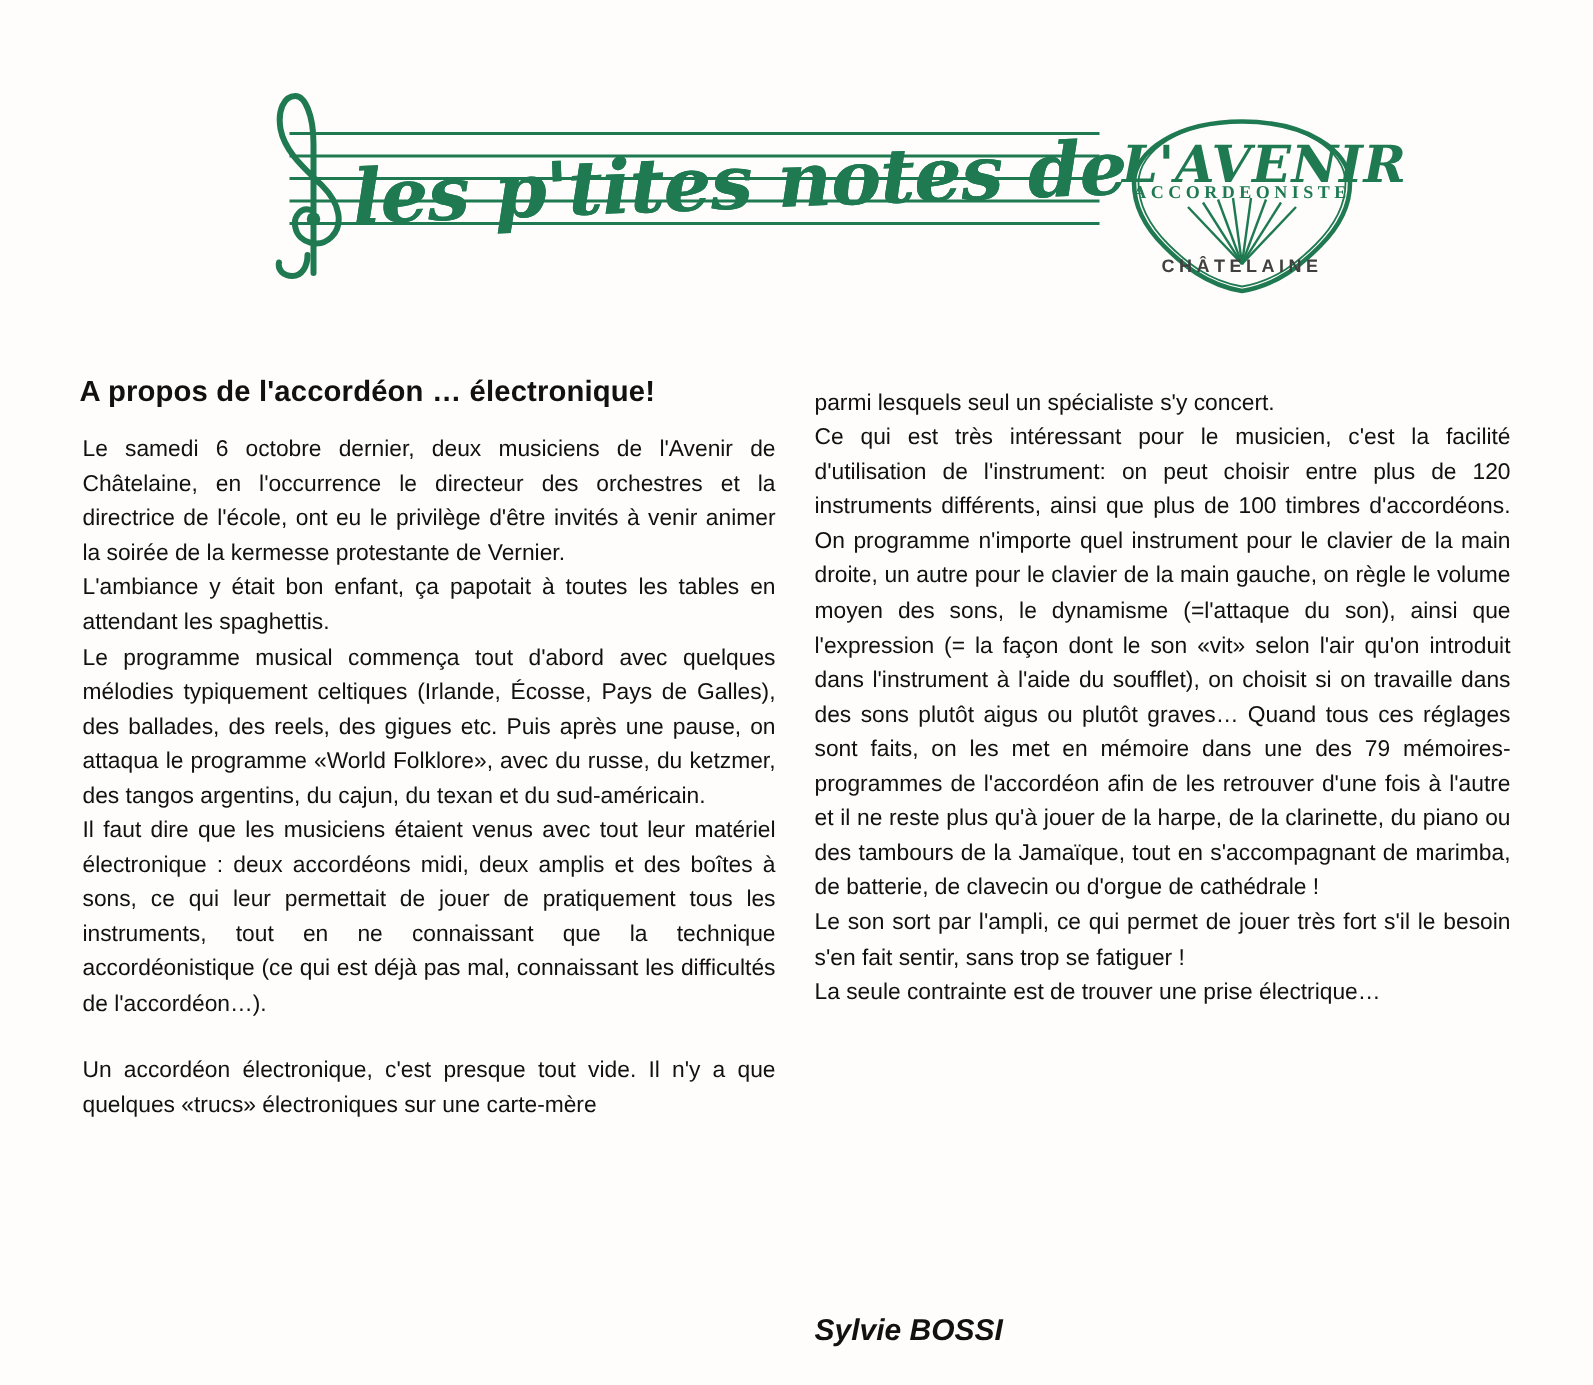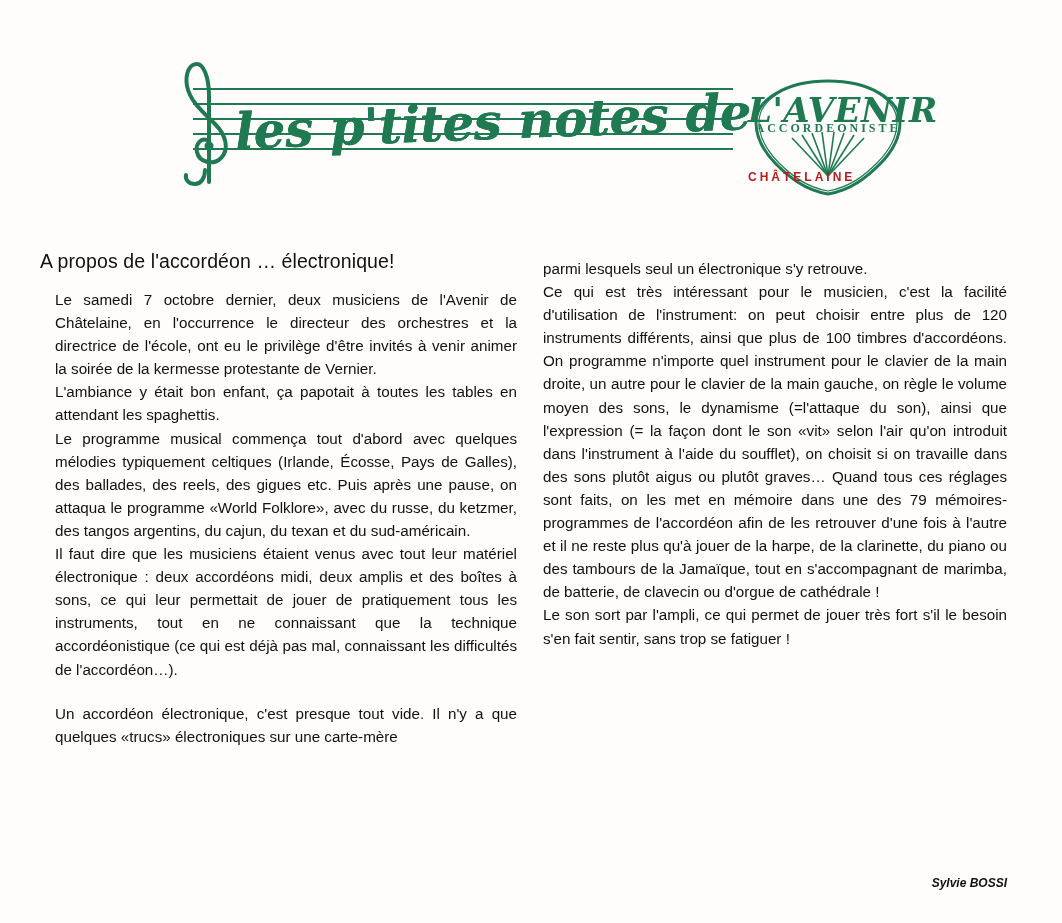--- a/index.html
+++ b/index.html
@@ -98,39 +98,40 @@
     font-size: 12px;
     font-weight: 700;
     letter-spacing: 3px;
     color: #1f7a52;
     font-family: Liberation Serif, serif;
   }
   .logo-text-bot {
     position: absolute;
     left: 0; top: 92px;
     width: 100%;
+    text-align: center;
     font-size: 12px;
     font-weight: 700;
     letter-spacing: 3px;
-    color: #b91c1c;
+    color: #404040;
   }
 
   
   .article {
     position: absolute;
     top: 236px;
     left: 0;
     width: 1062px;
   }
   .headline {
     position: absolute;
-    left: 40px;
+    left: 53px;
     top: 14px;
     font-size: 19.5px;
-    font-weight: normal;
+    font-weight: bold;
     color: #111;
     letter-spacing: 0.1px;
   }
   .col {
     position: absolute;
     font-size: 15.2px;
     line-height: 23.1px;
     text-align: justify;
     color: #111;
   }
@@ -148,24 +149,23 @@
     margin: 0;
   }
   .col p.gap {
     margin-top: 21px;
   }
   .signature {
     position: absolute;
     left: 543px;
     width: 464px;
     top: 640px;
-    text-align: right;
     font-style: italic;
     font-weight: bold;
-    font-size: 12px;
+    font-size: 20px;
     color: #111;
   }
 </style>
 </head>
 <body>
 
 <div class="masthead">
 
   <div class="staff-wrap">
 
@@ -207,27 +207,28 @@
     <div class="logo-text-mid">ACCORDEONISTE</div>
     <div class="logo-text-bot">CHÂTELAINE</div>
   </div>
 </div>
 
 <div class="article">
 
   <div class="headline">A propos de l'accordéon … électronique!</div>
 
   <div class="col col-left">
-    <p>Le samedi 7 octobre dernier, deux musiciens de l'Avenir de Châtelaine, en l'occurrence le directeur des orchestres et la directrice de l'école, ont eu le privilège d'être invités à venir animer la soirée de la kermesse protestante de Vernier.</p>
+    <p>Le samedi 6 octobre dernier, deux musiciens de l'Avenir de Châtelaine, en l'occurrence le directeur des orchestres et la directrice de l'école, ont eu le privilège d'être invités à venir animer la soirée de la kermesse protestante de Vernier.</p>
     <p>L'ambiance y était bon enfant, ça papotait à toutes les tables en attendant les spaghettis.</p>
     <p>Le programme musical commença tout d'abord avec quelques mélodies typiquement celtiques (Irlande, Écosse, Pays de Galles), des ballades, des reels, des gigues etc. Puis après une pause, on attaqua le programme «World Folklore», avec du russe, du ketzmer, des tangos argentins, du cajun, du texan et du sud-américain.</p>
     <p>Il faut dire que les musiciens étaient venus avec tout leur matériel électronique : deux accordéons midi, deux amplis et des boîtes à sons, ce qui leur permettait de jouer de pratiquement tous les instruments, tout en ne connaissant que la technique accordéonistique (ce qui est déjà pas mal, connaissant les difficultés de l'accordéon…).</p>
     <p class="gap">Un accordéon électronique, c'est presque tout vide. Il n'y a que quelques «trucs» électroniques sur une carte-mère</p>
   </div>
 
   <div class="col col-right">
-    <p>parmi lesquels seul un électronique s'y retrouve.</p>
+    <p>parmi lesquels seul un spécialiste s'y concert.</p>
     <p>Ce qui est très intéressant pour le musicien, c'est la facilité d'utilisation de l'instrument: on peut choisir entre plus de 120 instruments différents, ainsi que plus de 100 timbres d'accordéons. On programme n'importe quel instrument pour le clavier de la main droite, un autre pour le clavier de la main gauche, on règle le volume moyen des sons, le dynamisme (=l'attaque du son), ainsi que l'expression (= la façon dont le son «vit» selon l'air qu'on introduit dans l'instrument à l'aide du soufflet), on choisit si on travaille dans des sons plutôt aigus ou plutôt graves… Quand tous ces réglages sont faits, on les met en mémoire dans une des 79 mémoires-programmes de l'accordéon afin de les retrouver d'une fois à l'autre et il ne reste plus qu'à jouer de la harpe, de la clarinette, du piano ou des tambours de la Jamaïque, tout en s'accompagnant de marimba, de batterie, de clavecin ou d'orgue de cathédrale !</p>
     <p>Le son sort par l'ampli, ce qui permet de jouer très fort s'il le besoin s'en fait sentir, sans trop se fatiguer !</p>
+    <p>La seule contrainte est de trouver une prise électrique…</p>
   </div>
 
   <div class="signature">Sylvie BOSSI</div>
 </div>
 
 </body></html>

